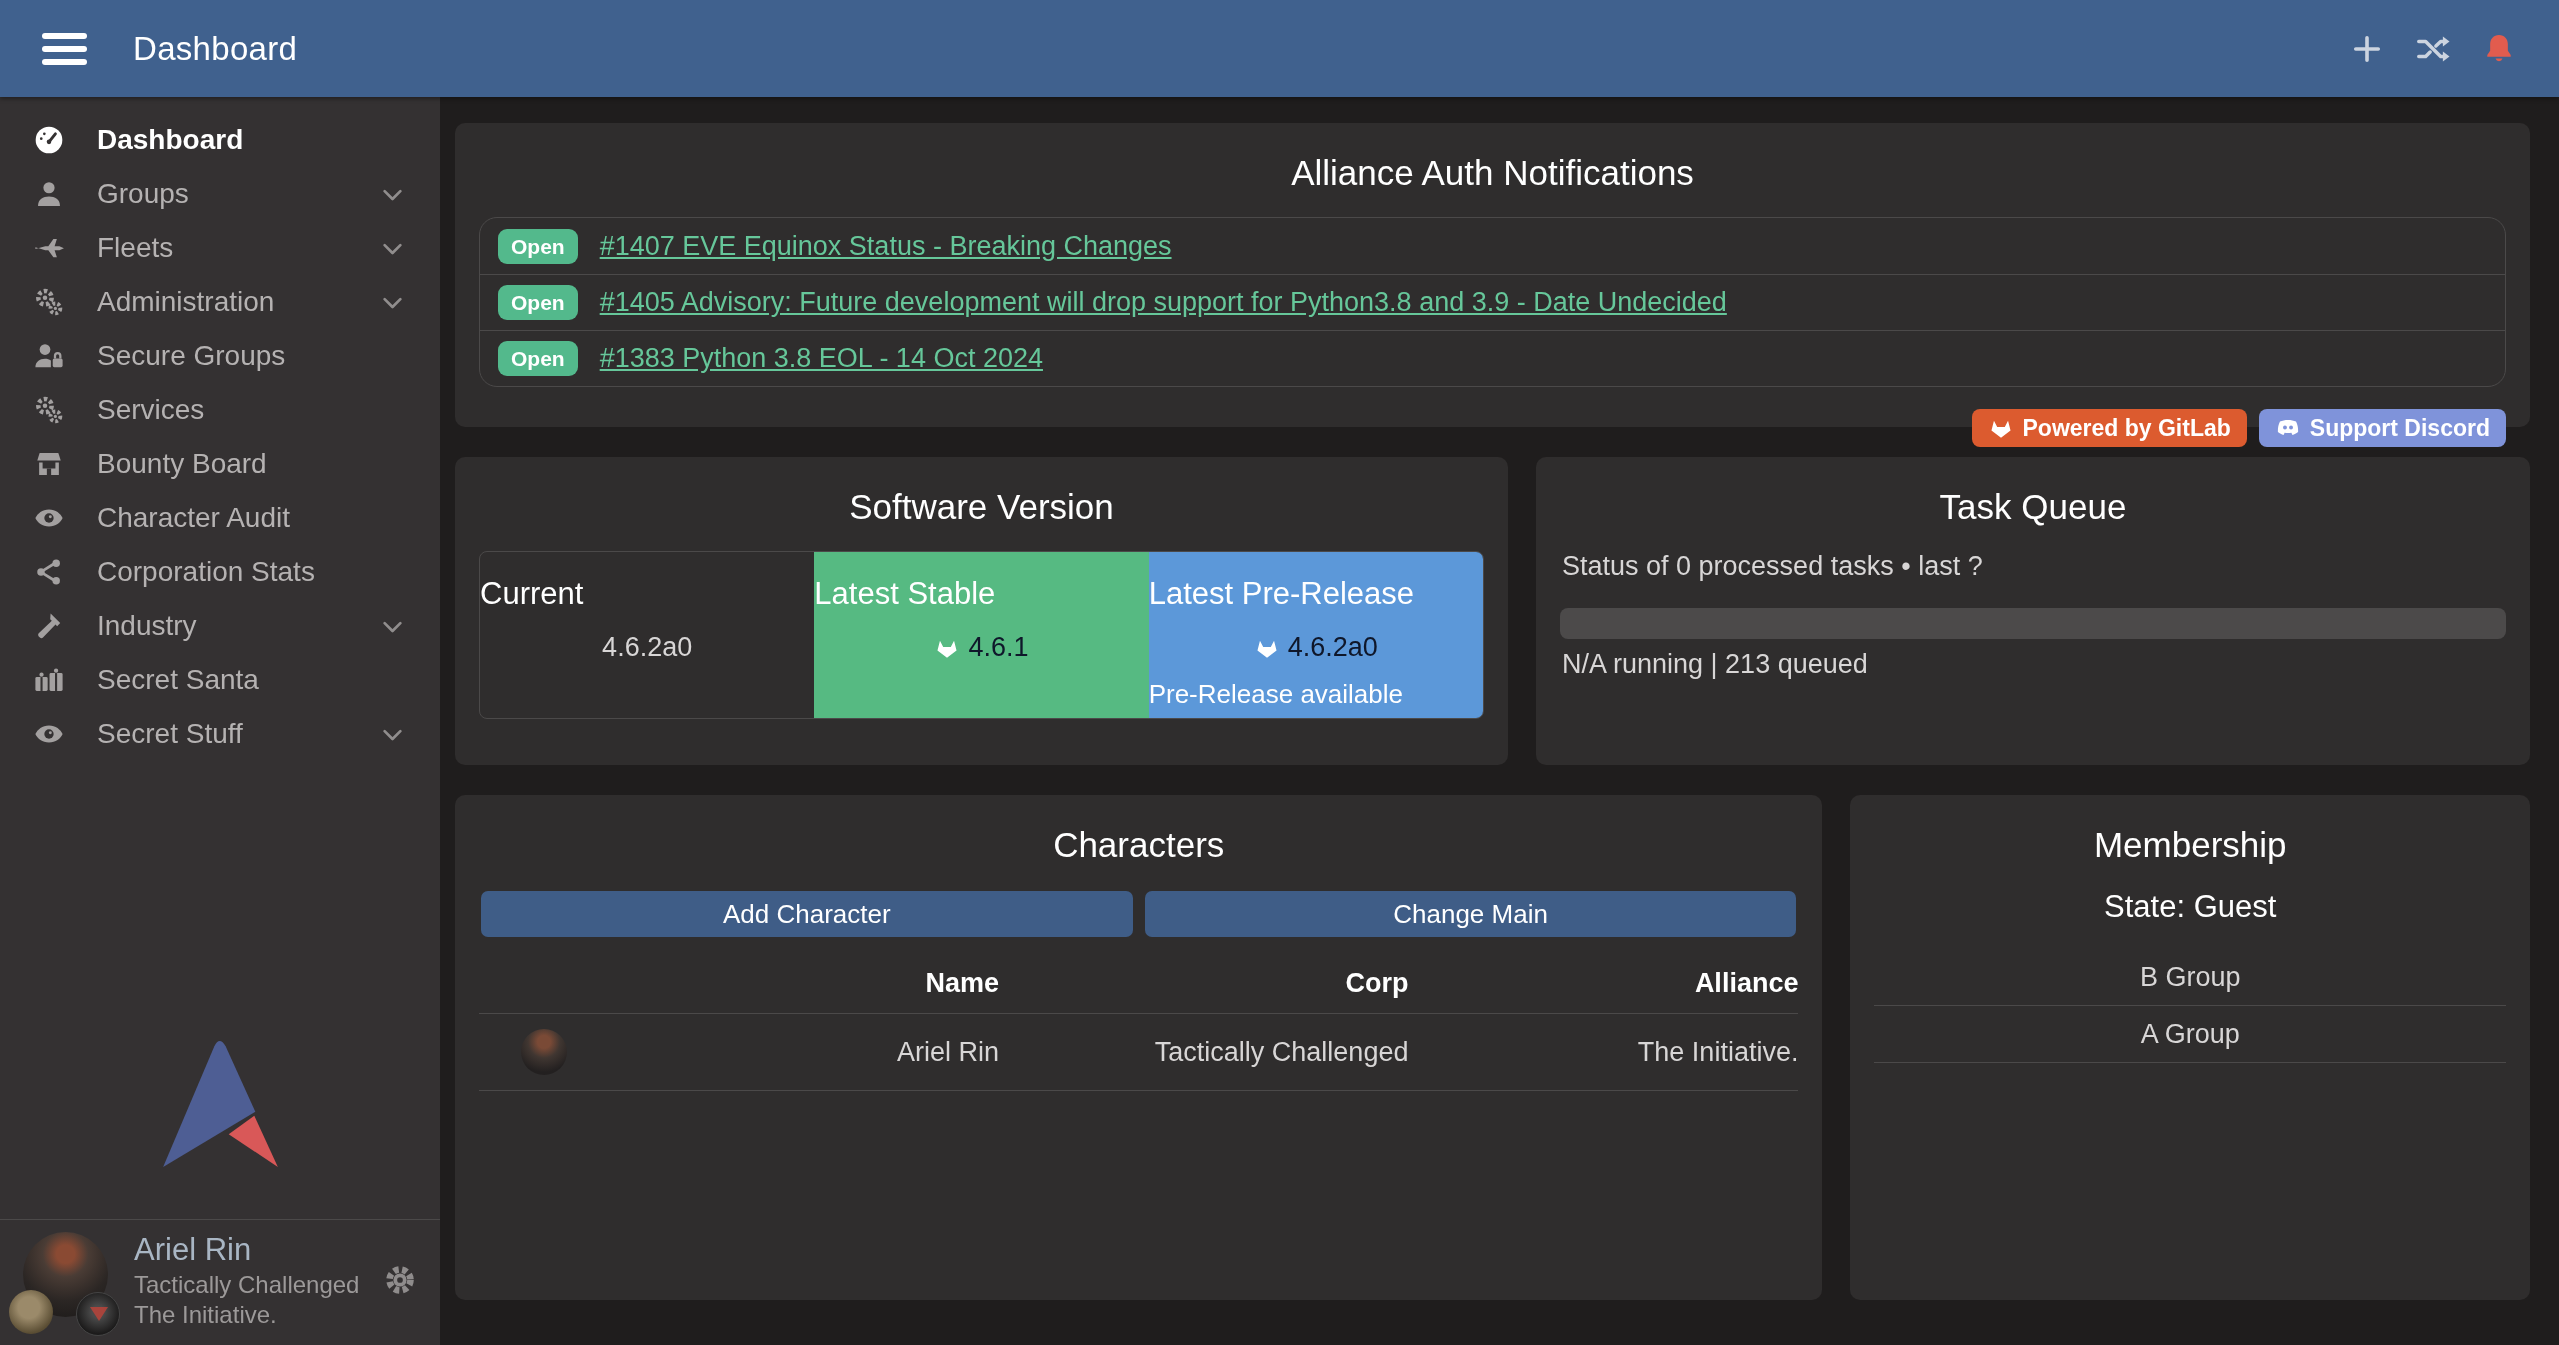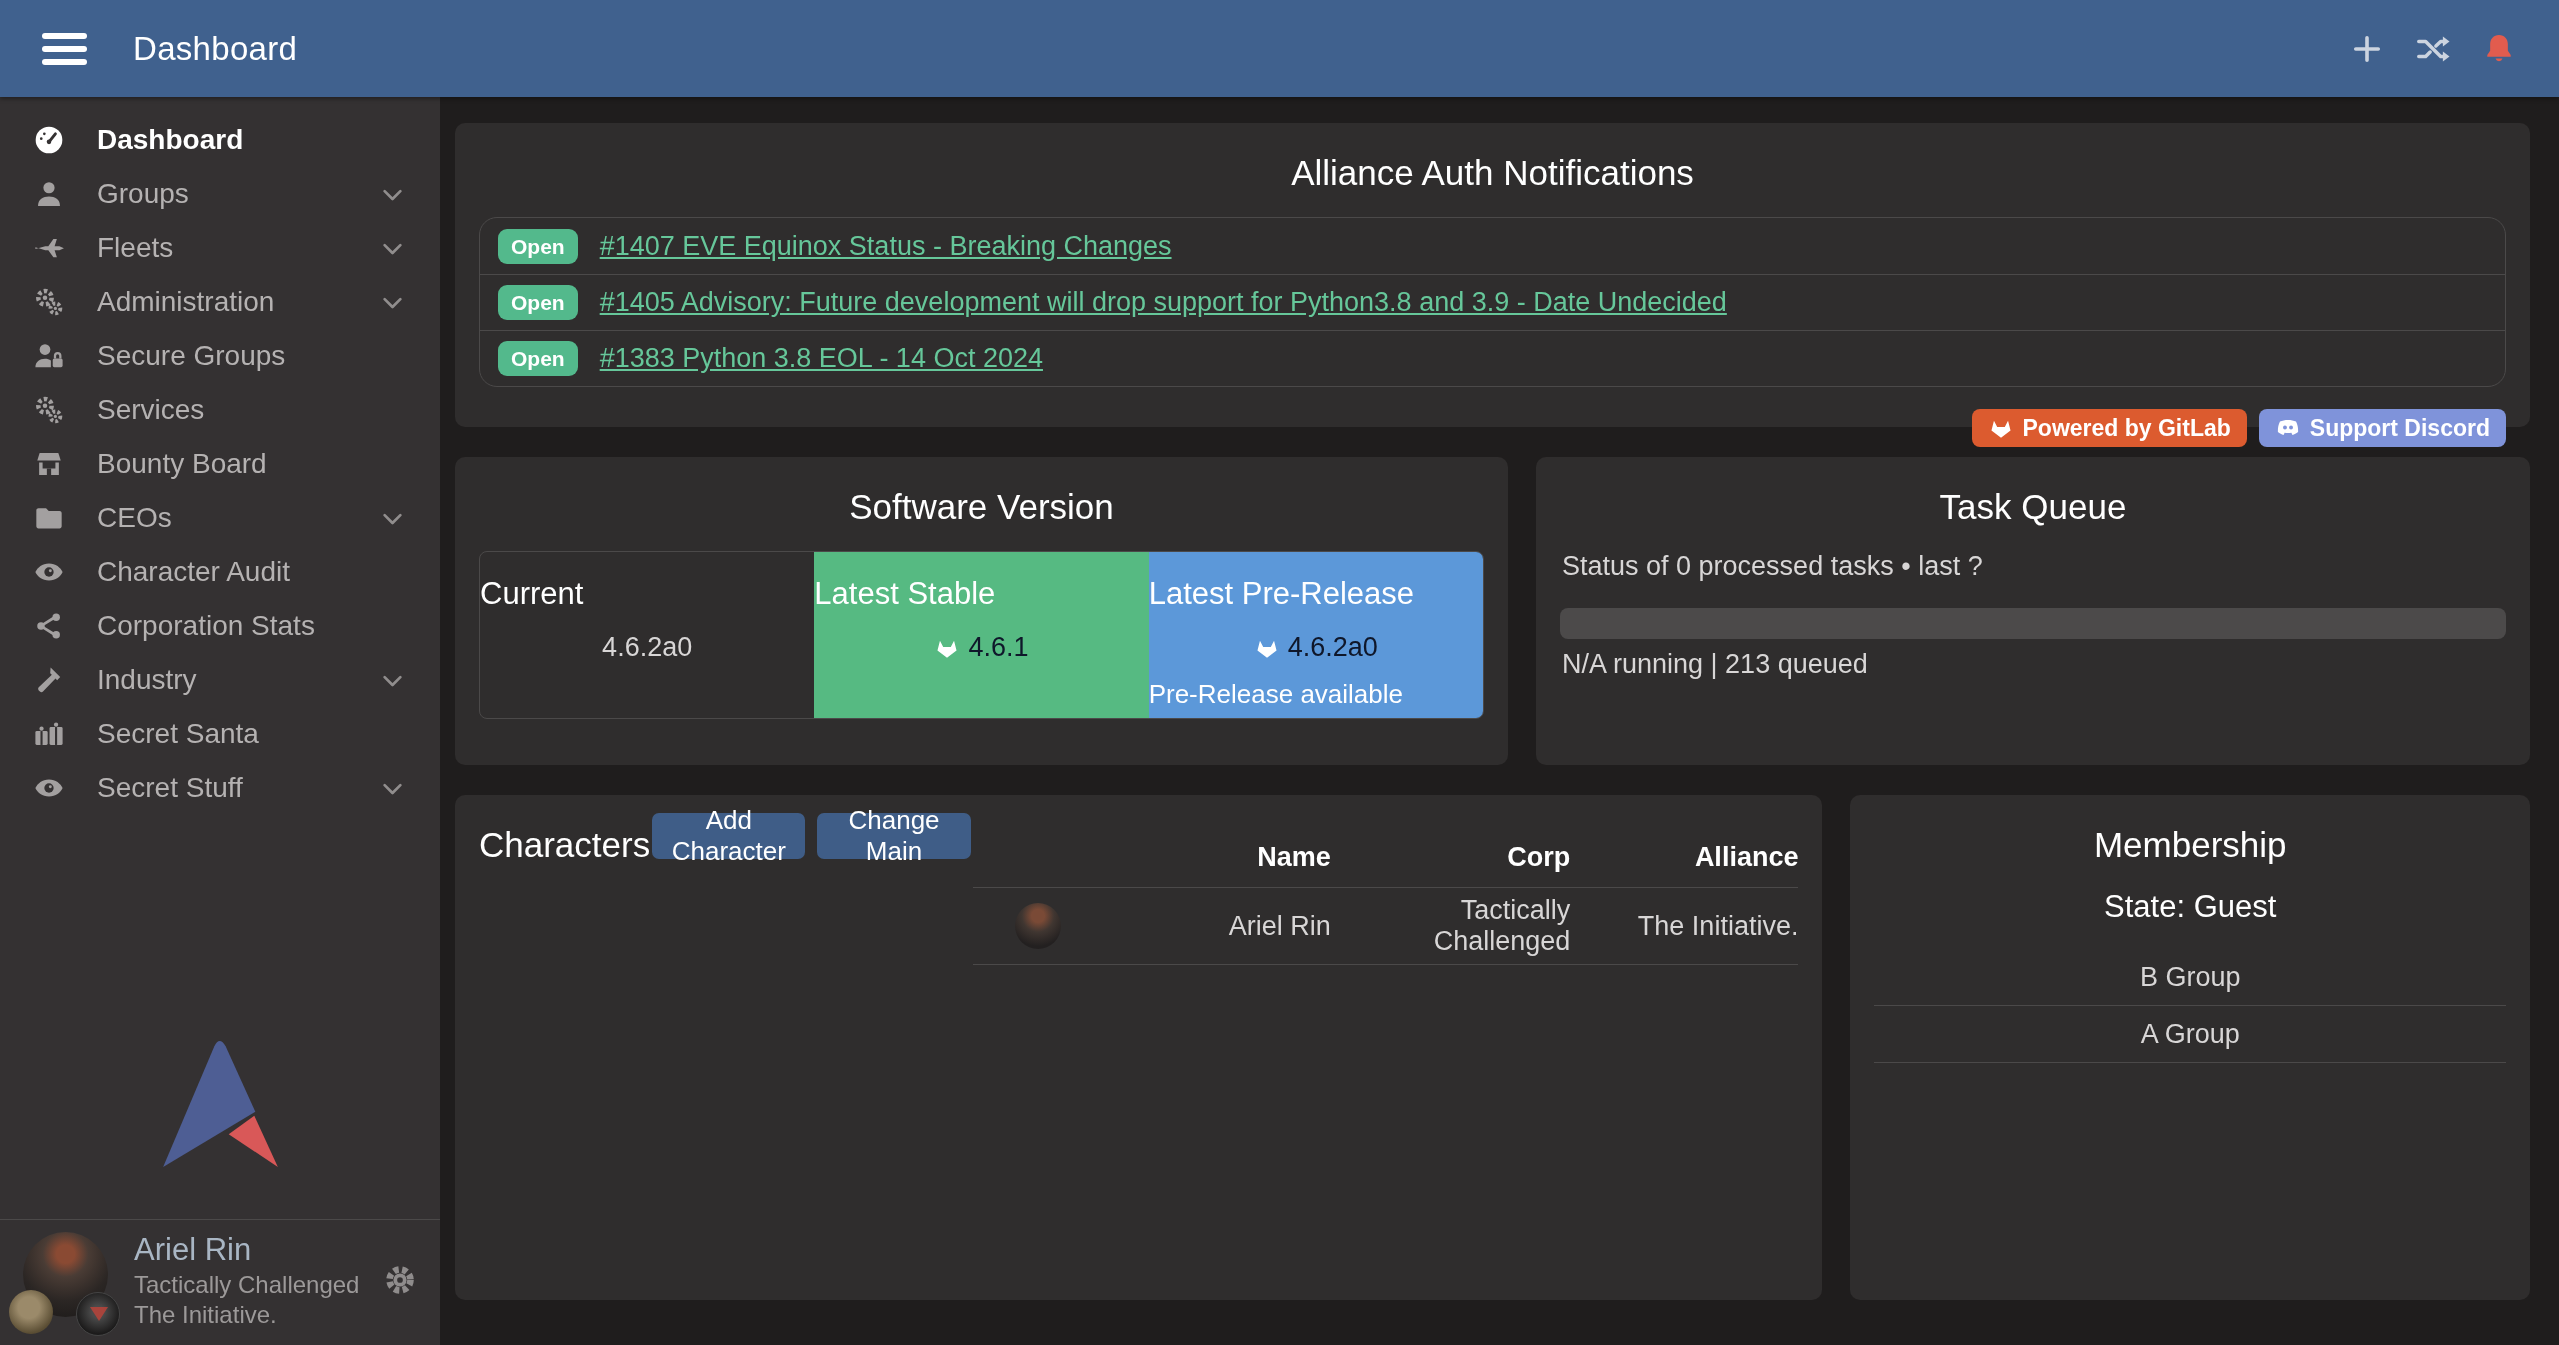--- a/index.html
+++ b/index.html
@@ -96,21 +96,21 @@
   .sv-note{margin-top:16px;font-size:26px;color:#fff}
 
   
   .panel.taskq{flex:1000}
   .tq-status{font-size:27px;color:var(--text);margin:6px 0 0 2px}
   .tq-bar{height:31px;background:var(--track);border-radius:8px;margin-top:26px;overflow:hidden}
   .tq-fill{height:100%;width:0;background:var(--stable-green)}
   .tq-info{font-size:27px;color:var(--text);margin:10px 0 0 2px}
 
   
-  .panel.characters{flex:1383;display:flex;flex-direction:row}
+  .panel.characters{flex:1383;display:flex;flex-direction:column}
   .btn-row{display:flex;gap:12px;margin:2px 2px 0}
   .btn{flex:1;height:46px;background:var(--btn-blue);border:none;border-radius:7px;color:#fff;
     font-size:26px;font-family:inherit;display:flex;align-items:center;justify-content:center;cursor:pointer}
   .char-table{margin-top:16px}
   .tr{display:grid;grid-template-columns:130px 1fr 1.05fr 1fr;align-items:center;text-align:right}
   .tr.head{height:60px;color:#fff;font-weight:bold;font-size:27px}
   .tr.body{height:78px;border-top:1px solid var(--border);border-bottom:1px solid var(--border);
     font-size:27px;color:var(--text)}
   .cell-avatar{display:flex;justify-content:center}
   .char-avatar{width:46px;height:46px;border-radius:50%;
@@ -241,33 +241,20 @@
     <div class="nav-item">
       <span class="ico">
         <svg viewBox="0 0 24 24" fill="currentColor">
             <path d="M3.2 9.3L5 3.8h14l1.8 5.5z"></path>
             <path d="M4.6 10.8v9.4h5.8v-5h3.2v5h5.8v-9.4h-2.6v4.6h-9.6v-4.6z"></path>
           </svg>
       </span>
       <span class="lbl">Bounty Board</span>
     </div>
 
-    <div class="nav-item">
-      <span class="ico">
-        <svg viewBox="0 0 24 24" fill="currentColor">
-            <path d="M2.5 6.2c0-.9.7-1.6 1.6-1.6h5.7l2 2.2h8.1c.9 0 1.6.7 1.6 1.6v9.8c0 .9-.7 1.6-1.6 1.6H4.1c-.9 0-1.6-.7-1.6-1.6z"></path>
-          </svg>
-      </span>
-      <span class="lbl">CEOs</span>
-      <span class="chev">
-          <svg viewBox="0 0 24 24" fill="none" stroke="currentColor" stroke-width="2.4" stroke-linecap="round" stroke-linejoin="round">
-            <path d="M5 9l7 7 7-7"></path>
-          </svg>
-        </span>
-    </div>
 
     <div class="nav-item">
       <span class="ico">
         <svg viewBox="0 0 24 24">
             <path d="M12 5.6C7 5.6 3.3 8.7 1.8 12 3.3 15.3 7 18.4 12 18.4S20.7 15.3 22.2 12C20.7 8.7 17 5.6 12 5.6z" fill="currentColor"></path>
             <circle cx="12" cy="12" r="3.5" fill="#343132"></circle>
             <circle cx="13" cy="11" r="1.1" fill="currentColor"></circle>
           </svg>
       </span>
       <span class="lbl">Character Audit</span>

